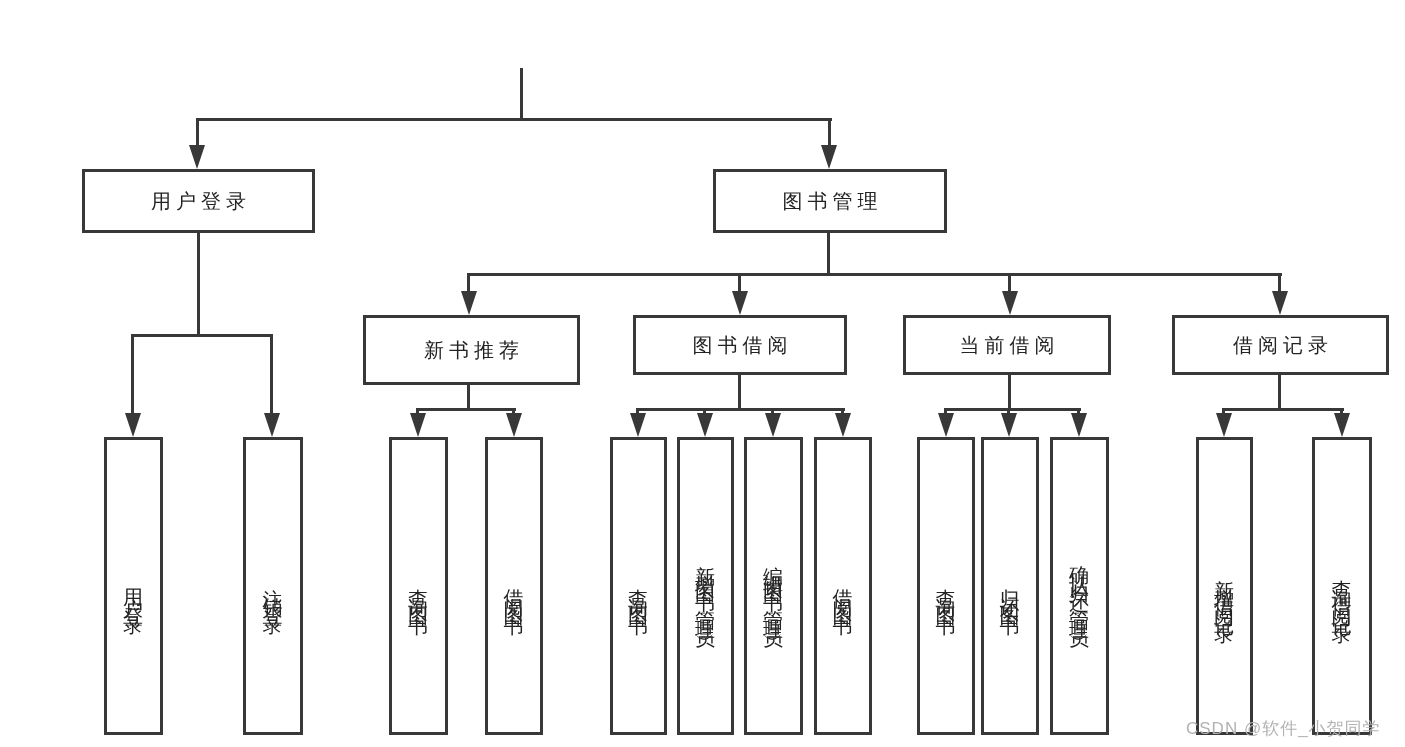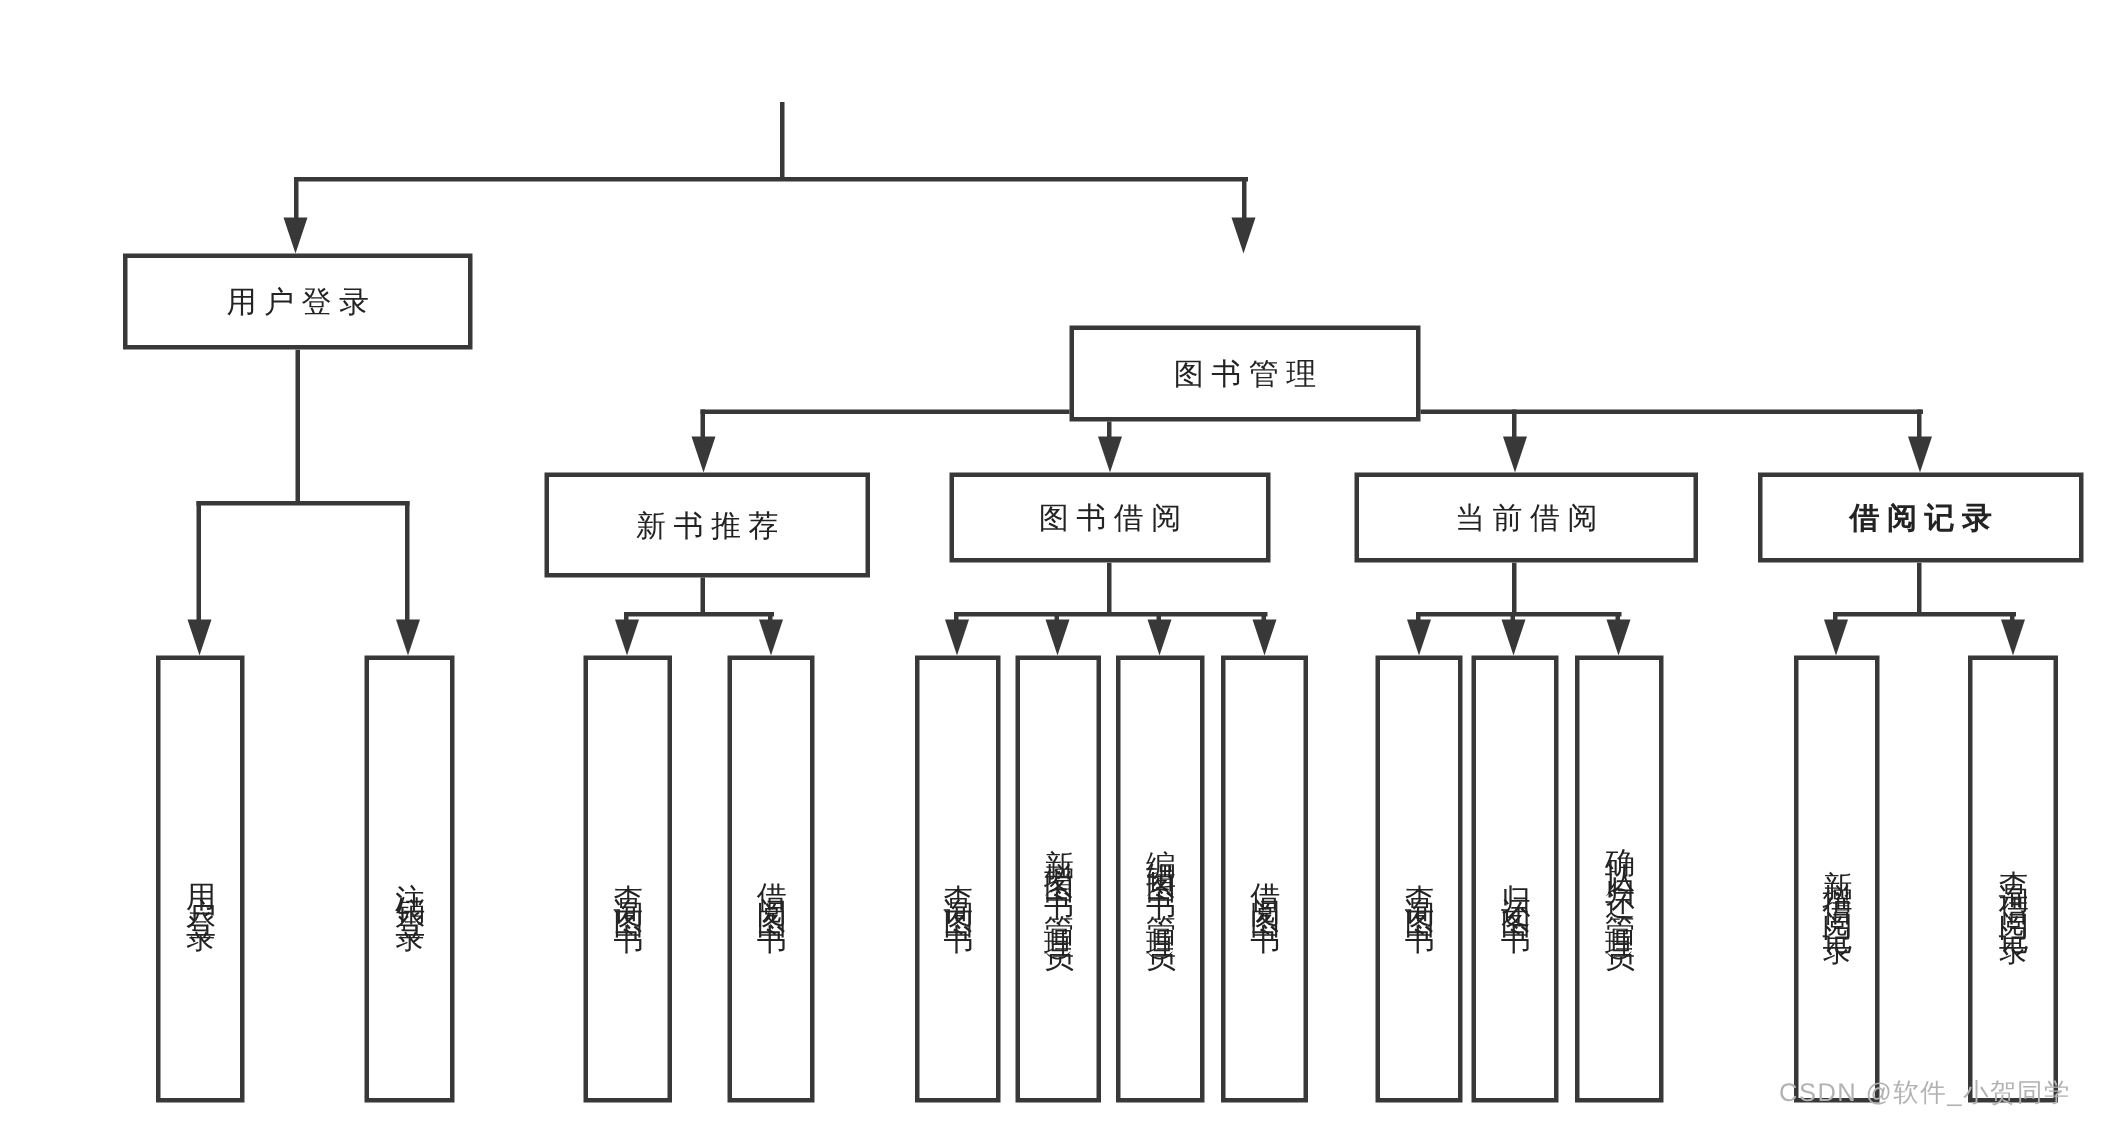--- a/index.html
+++ b/index.html
@@ -22,25 +22,25 @@
   }
   .seg{position:absolute;background:#383838;z-index:1;}
   .arrow{
     position:absolute;width:0;height:0;z-index:1;
     border-left:8px solid transparent;border-right:8px solid transparent;
     border-top:24px solid #383838;
   }
   
   .n-root  {left:21px;  top:13px;  width:1002px;height:55px;}
   .n-l1-0  {left:82px;  top:169px; width:233px; height:64px;}
-  .n-l1-1  {left:713px; top:169px; width:234px; height:64px;margin-top:48px;}
+  .n-l1-1  {left:713px; top:169px; width:234px; height:64px;}
   .n-l2-0  {left:363px; top:315px; width:217px; height:70px;}
   .n-l2-1  {left:633px; top:315px; width:214px; height:60px;}
-  .n-l2-2  {left:903px; top:315px; width:229px; height:60px;}
-  .n-l2-3  {left:1172px;top:315px; width:217px; height:60px;font-weight:bold;}
+  .n-l2-2  {left:903px; top:315px; width:208px; height:60px;}
+  .n-l2-3  {left:1172px;top:315px; width:217px; height:60px;}
   .n-leaf-0 {left:104px; width:59px;}
   .n-leaf-1 {left:243px; width:60px;}
   .n-leaf-2 {left:389px; width:59px;}
   .n-leaf-3 {left:485px; width:58px;}
   .n-leaf-4 {left:610px; width:57px;}
   .n-leaf-5 {left:677px; width:57px;}
   .n-leaf-6 {left:744px; width:59px;}
   .n-leaf-7 {left:814px; width:58px;}
   .n-leaf-8 {left:917px; width:58px;}
   .n-leaf-9 {left:981px; width:58px;}

